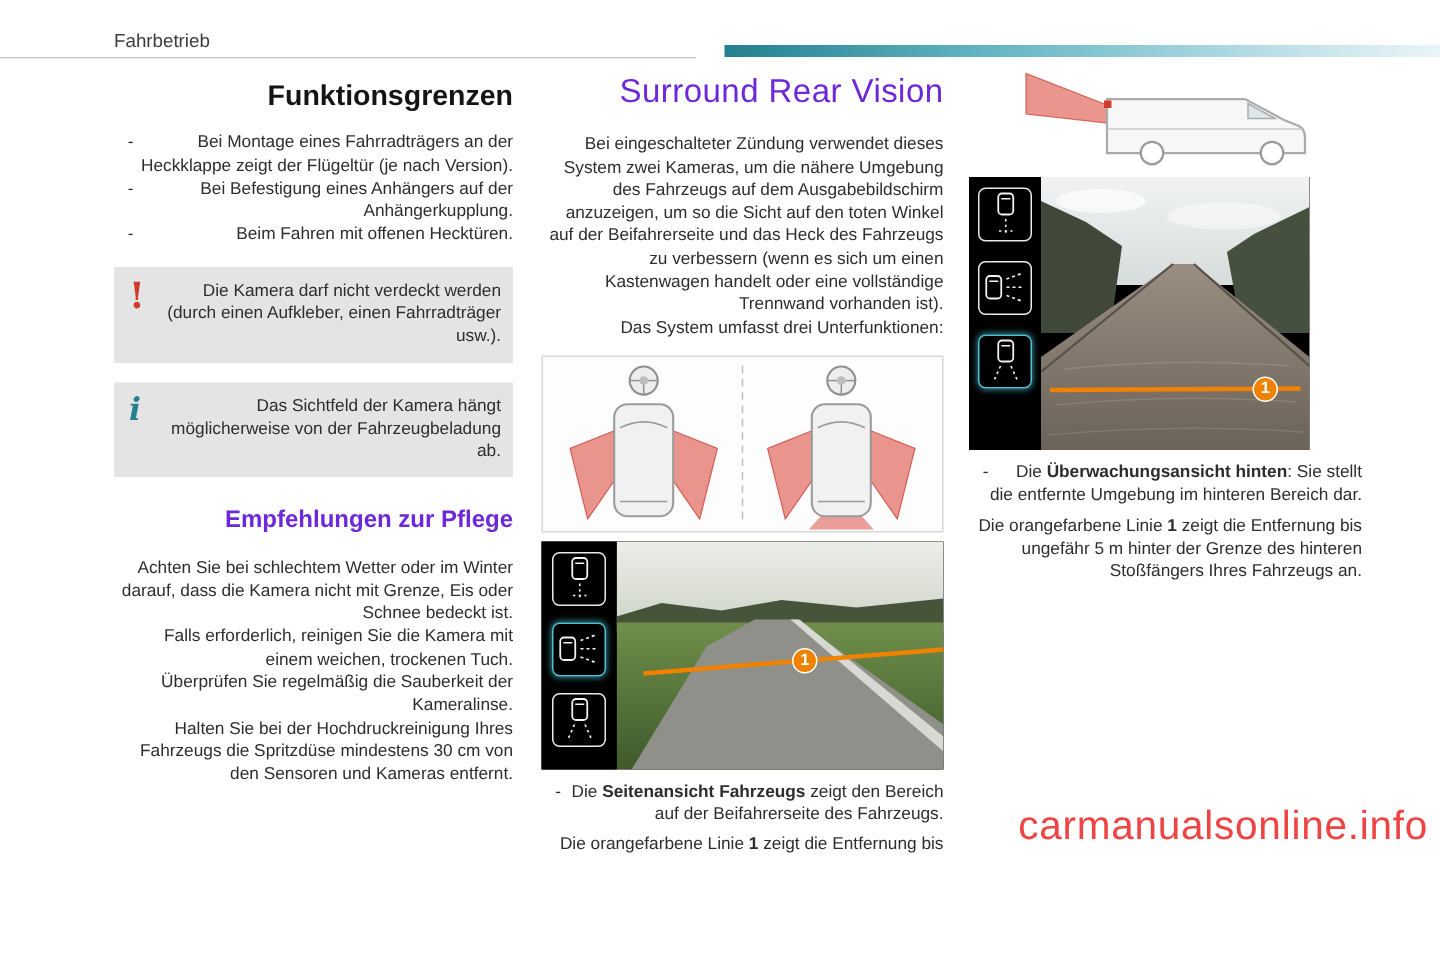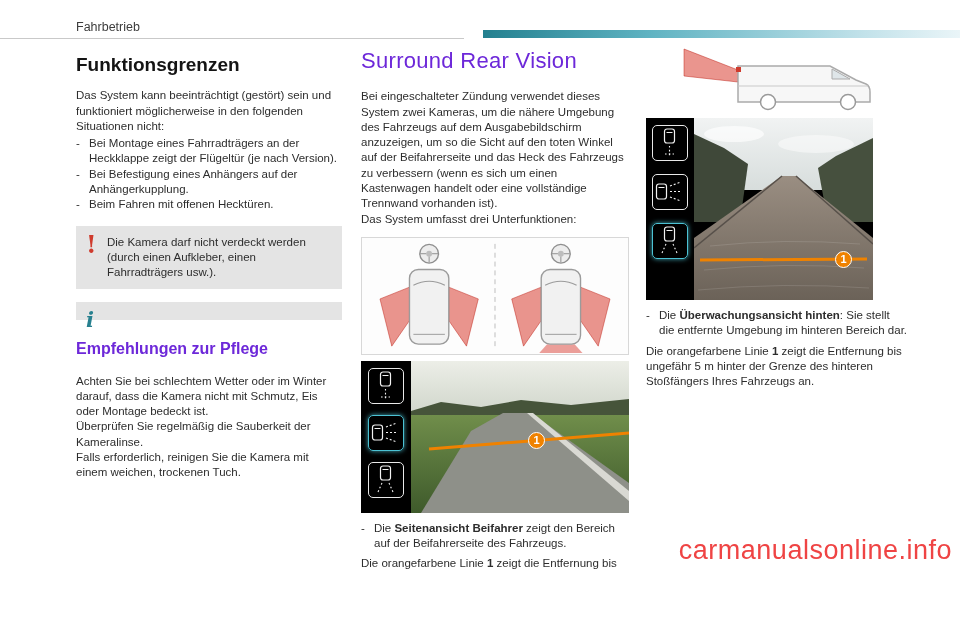--- a/index.html
+++ b/index.html
@@ -5,21 +5,21 @@
   * { margin:0; padding:0; box-sizing:border-box; }
   html,body { width:960px; height:640px; }
   body { font-family:"Liberation Sans", sans-serif; background:#ffffff; }
   .page { position:relative; width:960px; height:572px; background:#fff; overflow:hidden; }
 
   .section-label { position:absolute; left:76px; top:20px; font-size:12.5px; color:#3c3c3c; }
   .rule-left { position:absolute; left:0; top:38px; width:464px; height:1px; background:#c9c9c9; }
   .accent-bar { position:absolute; left:483px; top:30px; width:477px; height:8px;
                 background:linear-gradient(90deg,#23808f,#5fb3c2 35%,#c2e2ea 80%,#eaf5f8); }
 
-  .col { position:absolute; font-size:11.5px; line-height:1.33; color:#2d2d2d; }
+  .col { position:absolute; font-size:11.5px; line-height:1.33; color:#2d2d2d;text-align:right; }
   .col1 { left:76px;  top:52px; width:266px; }
   .col2 { left:361px; top:46px; width:268px; }
   .col3 { left:646px; top:46px; width:262px; }
 
   h1.main { font-size:19px; font-weight:bold; color:#141414; margin-bottom:11px; }
   h1.gray { font-size:22px; font-weight:normal; color:#6d28d9; letter-spacing:.3px; margin-bottom:14px; }
   h2.sub  { font-size:16px; font-weight:bold; color:#6d28d9; margin-top:18px; }
 
   p { margin:0; }
   .mt12 { }
@@ -67,50 +67,51 @@
 <body>
 
 <div class="page">
 
   <div class="section-label">Fahrbetrieb</div>
   <div class="rule-left"></div>
   <div class="accent-bar"></div>
 
   <div class="col col1">
     <h1 class="main">Funktionsgrenzen</h1>
-    <p>Das System kann beeinträchtigt (gestört) sein und funktioniert möglicherweise in den folgenden Situationen nicht:</p>
     <div class="bullets">
       <div class="bullet">
         <span class="dash">-</span>
         <span class="btext">Bei Montage eines Fahrradträgers an der Heckklappe zeigt der Flügeltür (je nach Version).</span>
       </div>
       <div class="bullet">
         <span class="dash">-</span>
         <span class="btext">Bei Befestigung eines Anhängers auf der Anhängerkupplung.</span>
       </div>
       <div class="bullet">
         <span class="dash">-</span>
         <span class="btext">Beim Fahren mit offenen Hecktüren.</span>
       </div>
     </div>
 
     <div class="notice">
       <span class="nicon warn">!</span>
-      <p>Die Kamera darf nicht verdeckt werden (durch einen Aufkleber, einen Fahrradträgers usw.).</p>
+      <p>Die Kamera darf nicht verdeckt werden (durch einen Aufkleber, einen Fahrradträger usw.).</p>
     </div>
 
     <div class="notice">
       <span class="nicon info">i</span>
+      <p>Das Sichtfeld der Kamera hängt möglicherweise von der Fahrzeugbeladung ab.</p>
     </div>
 
     <h2 class="sub">Empfehlungen zur Pflege</h2>
     <div class="care">
-      <p>Achten Sie bei schlechtem Wetter oder im Winter darauf, dass die Kamera nicht mit Schmutz, Eis oder Montage bedeckt ist.</p>
+      <p>Achten Sie bei schlechtem Wetter oder im Winter darauf, dass die Kamera nicht mit Grenze, Eis oder Schnee bedeckt ist.</p>
+      <p>Falls erforderlich, reinigen Sie die Kamera mit einem weichen, trockenen Tuch.</p>
       <p>Überprüfen Sie regelmäßig die Sauberkeit der Kameralinse.</p>
-      <p>Falls erforderlich, reinigen Sie die Kamera mit einem weichen, trockenen Tuch.</p>
+      <p>Halten Sie bei der Hochdruckreinigung Ihres Fahrzeugs die Spritzdüse mindestens 30 cm von den Sensoren und Kameras entfernt.</p>
     </div>
   </div>
 
   <div class="col col2">
     <h1 class="gray">Surround Rear Vision</h1>
     <p>Bei eingeschalteter Zündung verwendet dieses System zwei Kameras, um die nähere Umgebung des Fahrzeugs auf dem Ausgabebildschirm anzuzeigen, um so die Sicht auf den toten Winkel auf der Beifahrerseite und das Heck des Fahrzeugs zu verbessern (wenn es sich um einen Kastenwagen handelt oder eine vollständige Trennwand vorhanden ist).</p>
     <p class="mt12">Das System umfasst drei Unterfunktionen:</p>
 
     <div class="figure">
       <svg viewBox="0 0 268 118" width="266" height="116">
@@ -196,21 +197,21 @@
           <polygon points="92,52 120,52 218,122 218,152 10,152 60,70" fill="#8e9089"></polygon>
           <polygon points="116,52 122,52 218,130 218,140" fill="#d9d9d3"></polygon>
           <line x1="18" y1="88" x2="218" y2="72" stroke="#ef8200" stroke-width="3"></line>
         </svg>
         <div class="marker" style="left:117px; top:71px;">1</div>
       </div>
     </div>
 
     <div class="caption">
       <span class="dash">-</span>
-      <span class="btext"><span>Die </span><b>Seitenansicht Beifahrer</b><span> zeigt den Bereich auf der Beifahrerseite des Fahrzeugs.</span></span>
+      <span class="btext"><span>Die </span><b>Seitenansicht Fahrzeugs</b><span> zeigt den Bereich auf der Beifahrerseite des Fahrzeugs.</span></span>
     </div>
     <p class="note"><span>Die orangefarbene Linie </span><b>1</b><span> zeigt die Entfernung bis ungefähr 5 m hinter der Grenze des hinteren Stoßfängers Ihres Fahrzeugs an.</span></p>
   </div>
 
   <div class="col col3">
     <div class="vanfig">
       <svg viewBox="0 0 215 66" width="215" height="66">
         <polygon points="58,24 4,3 4,30 58,36" fill="rgba(213,43,30,.5)" stroke="rgba(190,30,20,.6)" stroke-width=".8"></polygon>
         <g>
           <path d="M58,20 L150,20 L176,34 L186,38 Q190,40 190,46 L190,56 L58,56 Z" fill="#f7f7f7" stroke="#ababab" stroke-width="1.5"></path>

